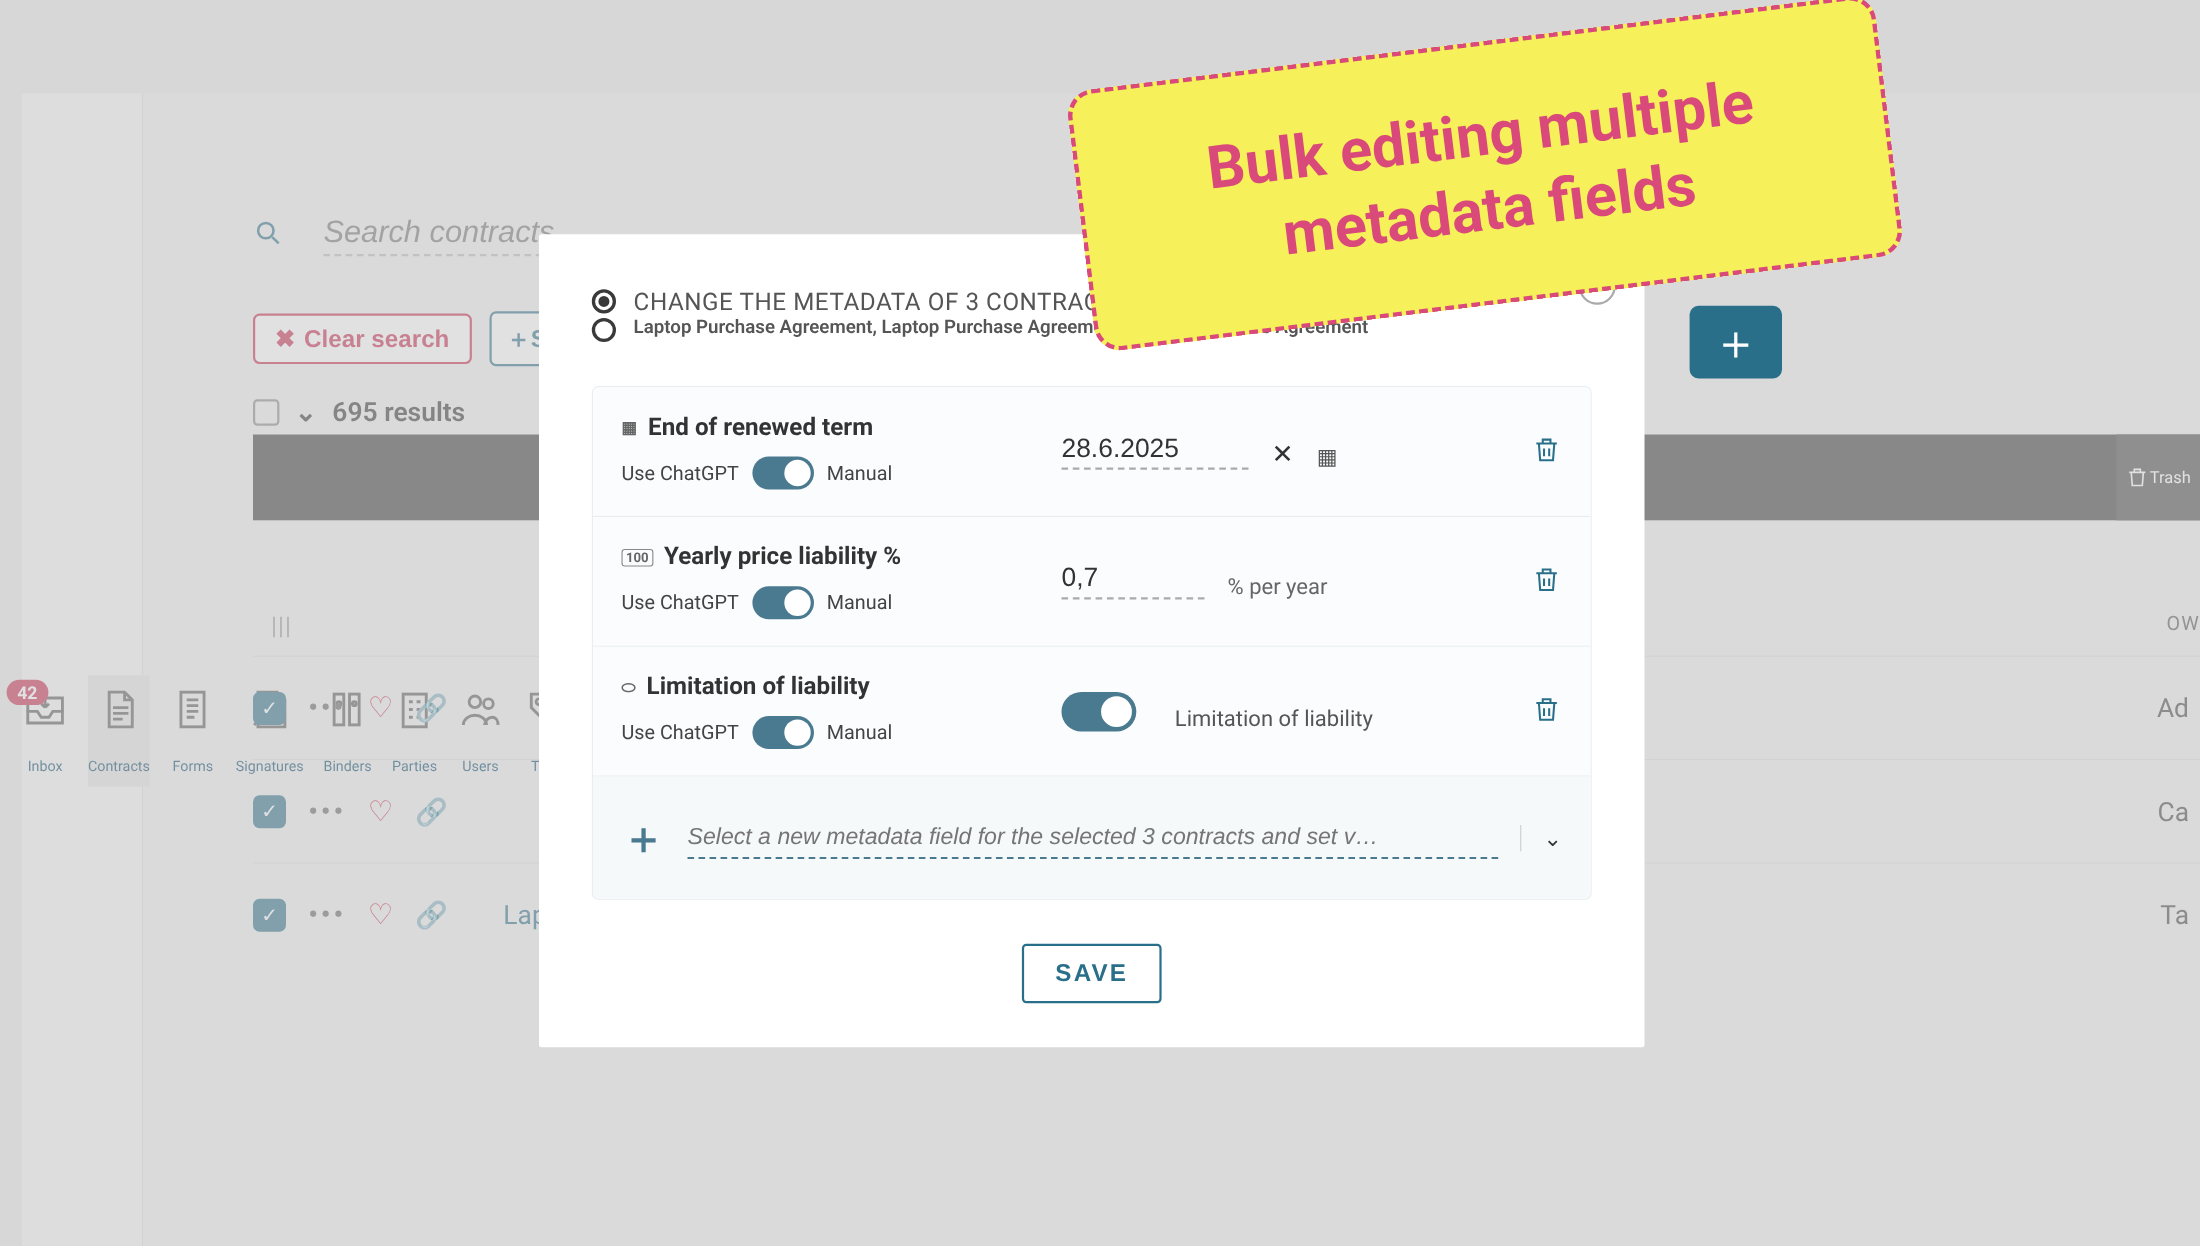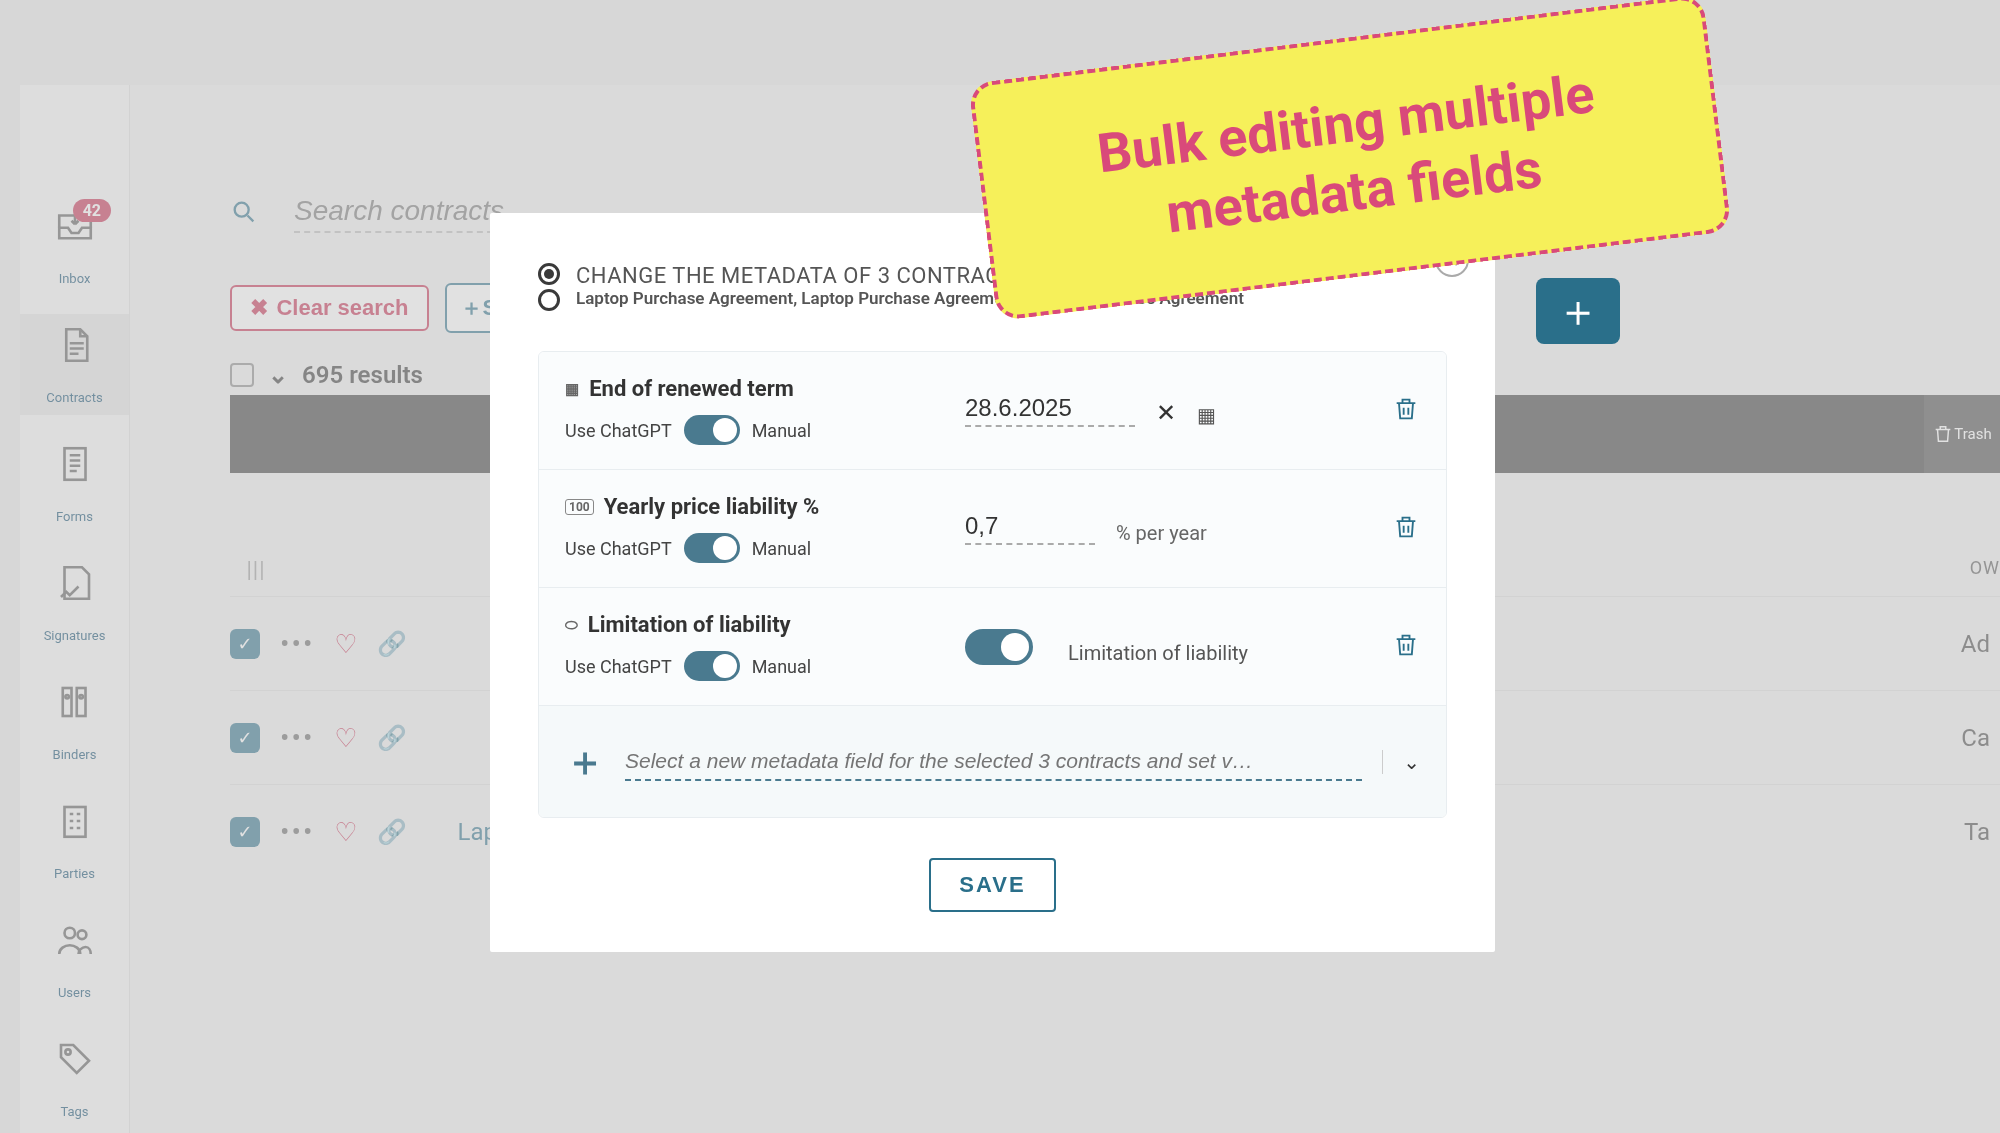--- a/index.html
+++ b/index.html
@@ -29,21 +29,21 @@
   letter-spacing: 1px;
 }
 .logo-z { color: #c62a4f; }
 .logo-e { color: #5a6b7a; }
 .logo-fort { color: #2a6f8a; }
 .sidebar {
   width: 110px;
   background: #f7f7f7;
   padding-top: 110px;
   display: flex;
-  flex-direction: column;
+  flex-direction: row;
   align-items: center;
   gap: 18px;
   border-right: 1px solid #ddd;
 }
 .sidebar-item {
   display: flex;
   flex-direction: column;
   align-items: center;
   gap: 4px;
   width: 100%;

